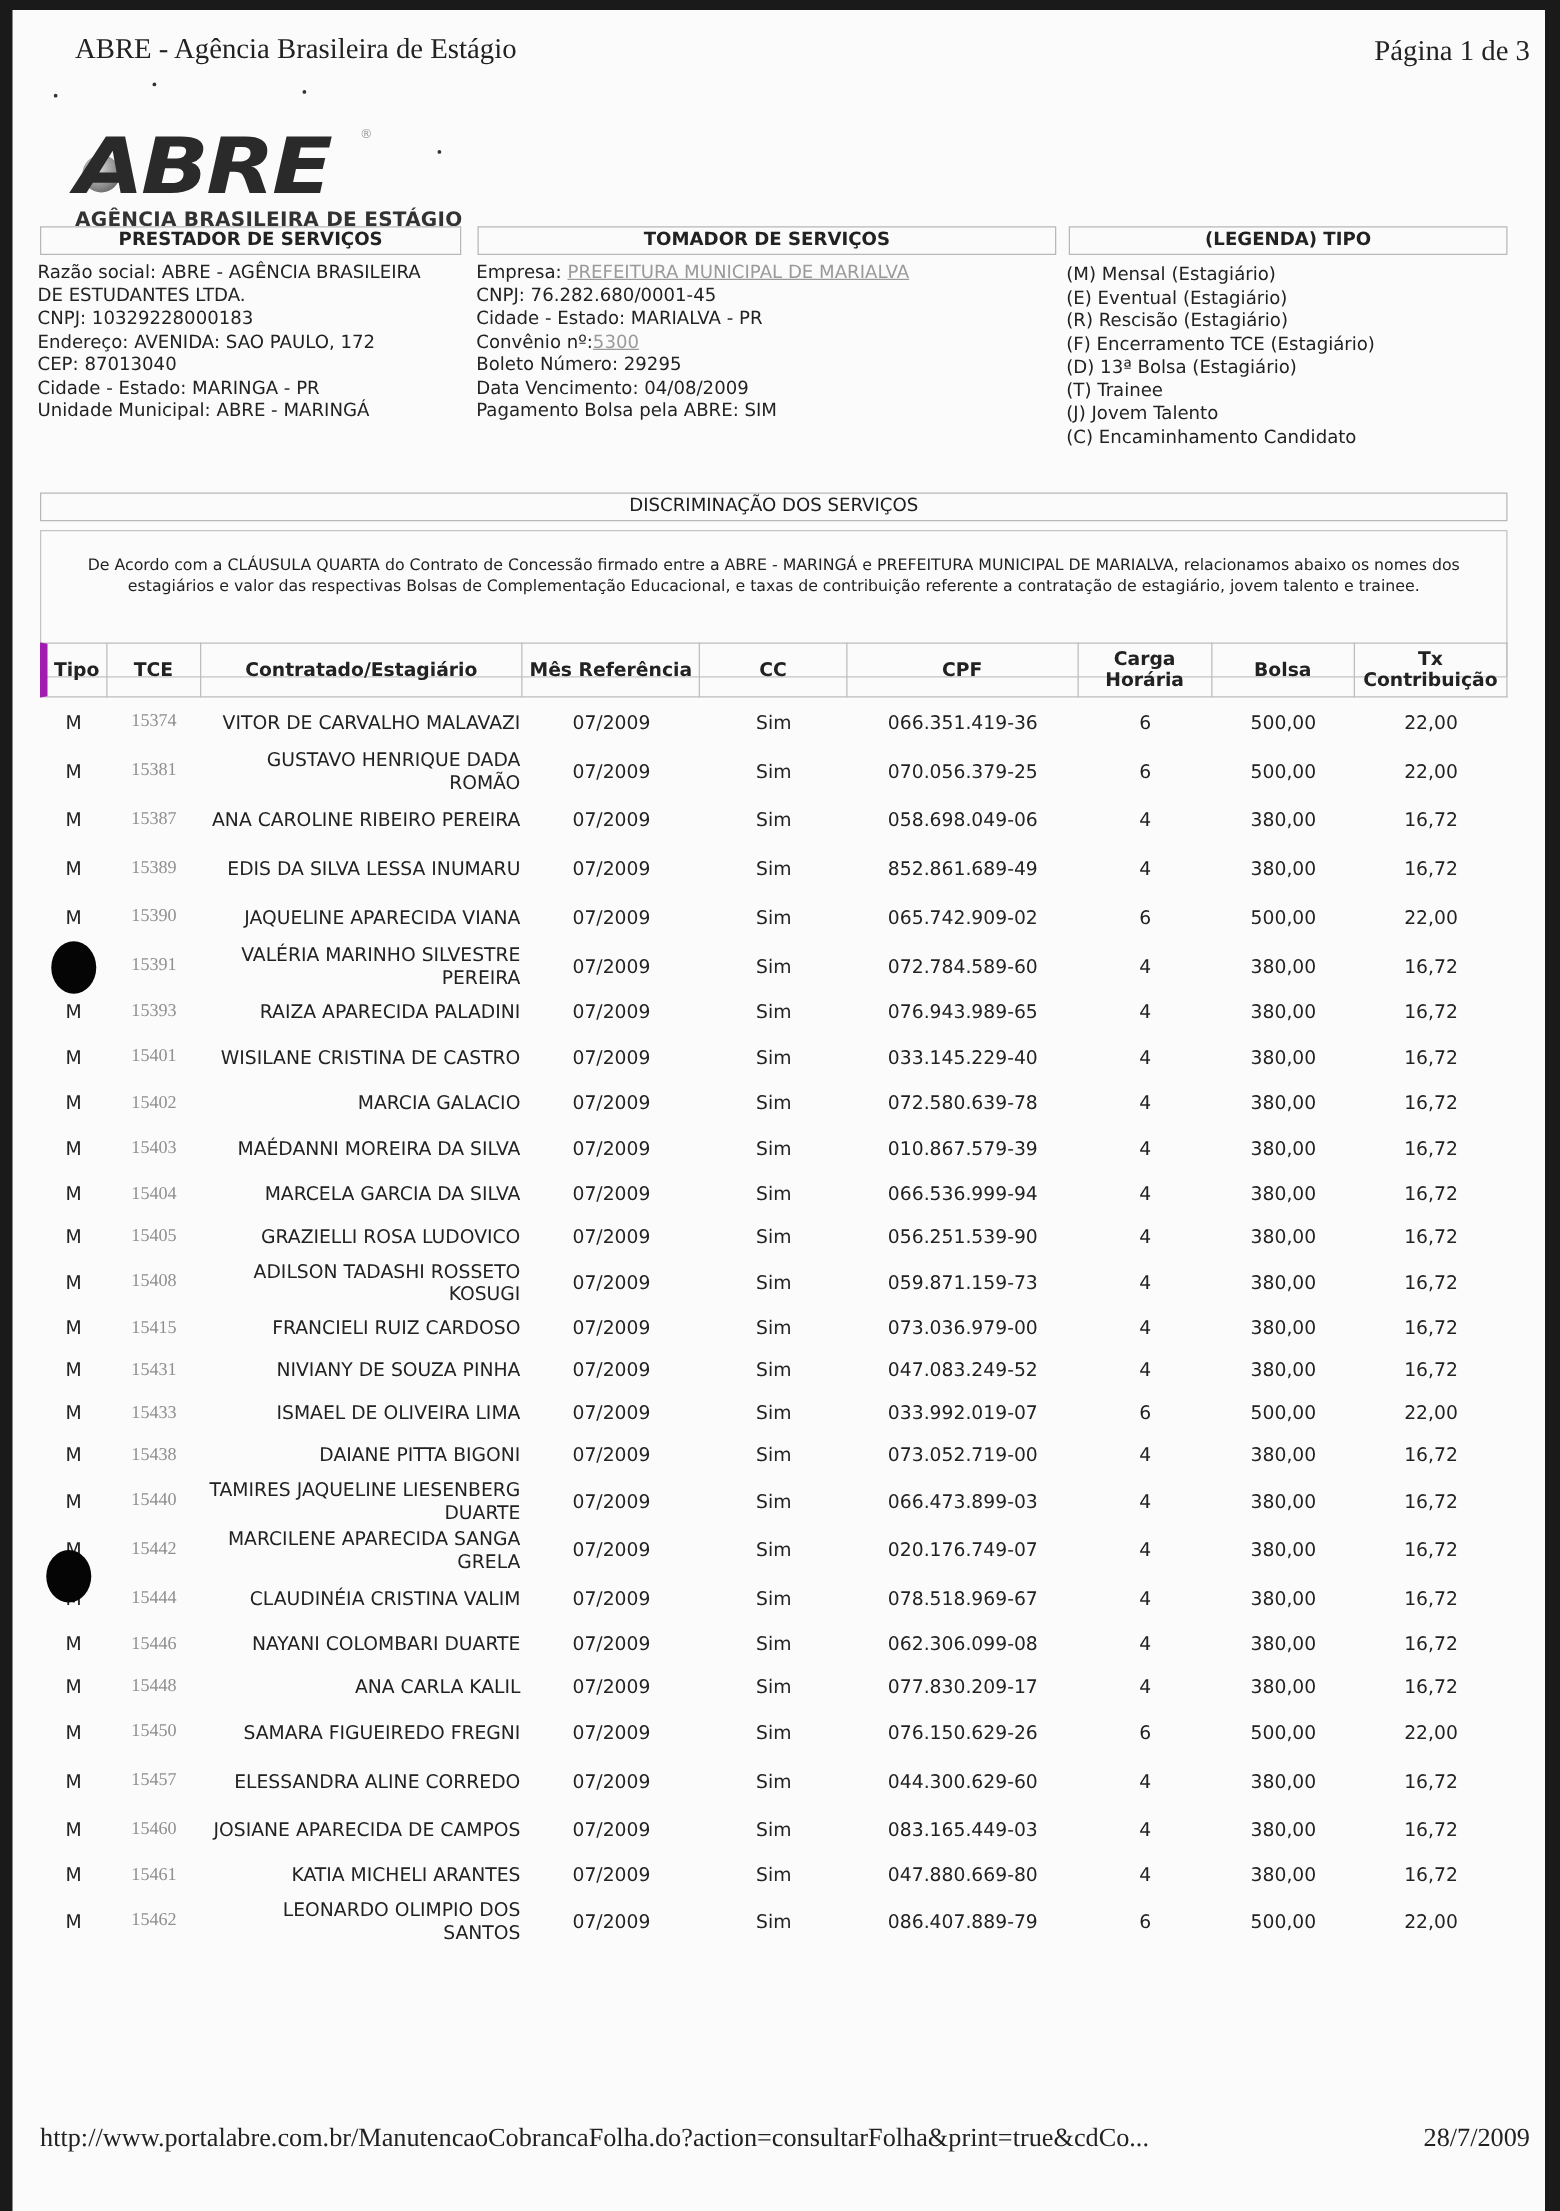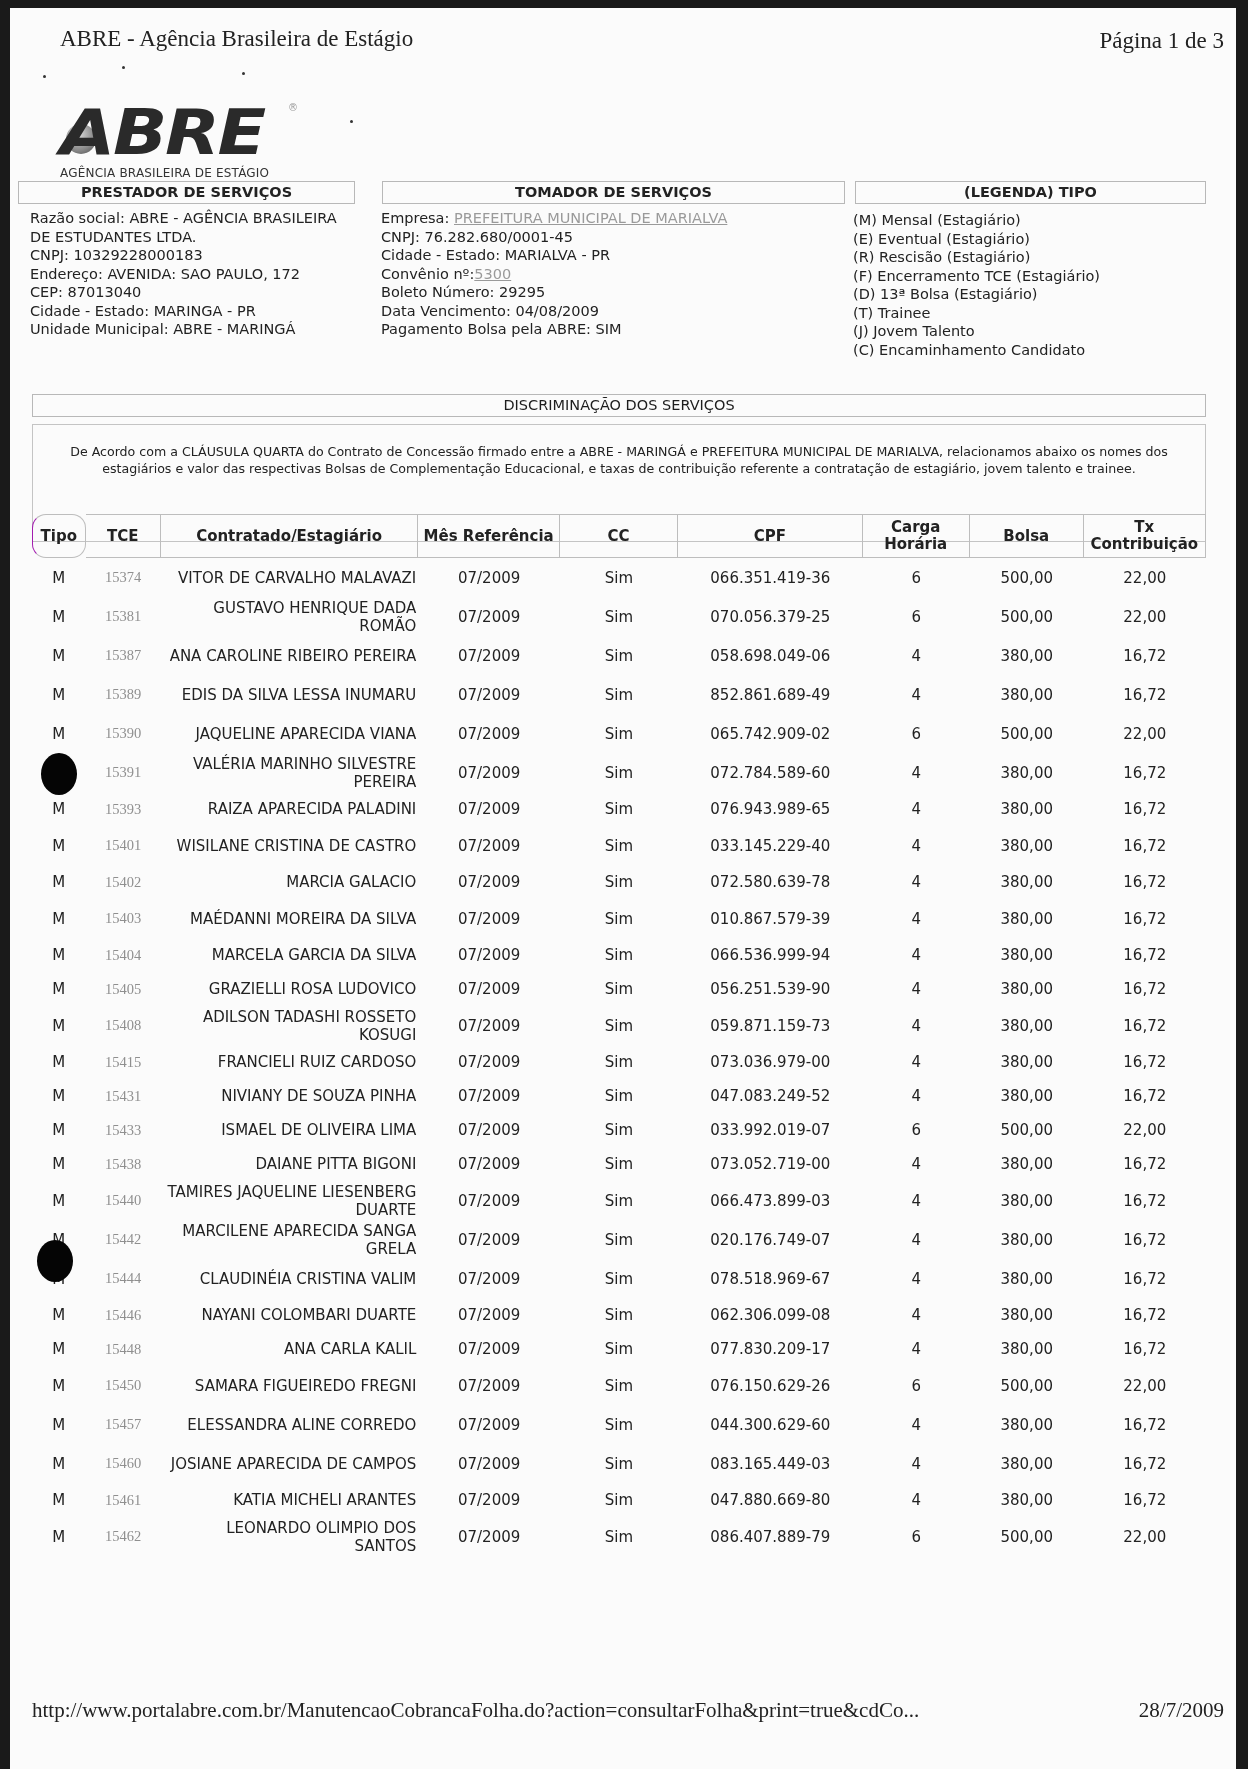--- a/index.html
+++ b/index.html
@@ -23,21 +23,21 @@
     font-family:"DejaVu Sans", sans-serif; font-weight:bold; font-style:italic;
     font-size:62px; line-height:62px; color:#2a2a2a; letter-spacing:-2px;
     transform:scaleX(1.15); transform-origin:left;
   }
   .logo .reg { position:absolute; left:228px; top:0; font-size:10px; color:#999; }
   .logo .globe {
     position:absolute; left:6px; top:22px; width:30px; height:30px; border-radius:50%;
     background:radial-gradient(circle at 40% 35%, #ddd, #888 60%, #444);
   }
   .logo .sub {
-    position:absolute; left:0; top:64px; font-size:12px; font-weight:normal;
+    position:absolute; left:0; top:64px; font-size:16px; font-weight:bold;
     color:#333; letter-spacing:0.2px; white-space:nowrap;
   }
   .box-title {
     position:absolute; height:21px; border:1px solid #b8b8b8;
     text-align:center; font-weight:bold; font-size:14.5px; line-height:21px; color:#222;
     background:#fbfbfb;
   }
   .info {
     position:absolute; font-size:14.5px; line-height:18.5px; color:#222; white-space:nowrap;
   }
@@ -53,21 +53,21 @@
     font-size:12.6px; line-height:17px; color:#222;
   }
   table.grid {
     position:absolute; left:22px; top:506px; width:1174px;
     border-collapse:separate; border-spacing:0; font-size:15px; color:#222;
   }
   table.grid th {
     border:1px solid #bdbdbd; border-left:none; font-weight:bold; height:42px;
     font-size:15px; line-height:17px; padding:0 2px; text-align:center;
   }
-  table.grid th:first-child { border-left:1px solid #a21caf;border-radius:14px; }
+  table.grid th:first-child { border-left:6px solid #a21caf; }
   table.grid td { text-align:center; padding:0 2px; vertical-align:middle; }
   table.grid td.tce { color:#8f8f8f; font-family:Liberation Serif, serif; font-size:14.5px; }
   table.grid td.name { text-align:right; padding-left:6px; line-height:18px; }
   table.grid tr.two td { height:39px; }
   table.grid tr.one td { height:34px; }
   .blot {
     position:absolute; width:36px; height:42px; border-radius:50%; background:#050505;
   }
   .footer {
     position:absolute; left:22px; right:12px; top:1690px;
@@ -92,21 +92,21 @@
   <span class="speck" style="left:232px;top:64px"></span>
   <span class="speck" style="left:340px;top:112px"></span>
 
   <div class="logo">
     <span class="globe"></span>
     <div class="mark">ABRE</div>
     <span class="reg">®</span>
     <div class="sub">AGÊNCIA BRASILEIRA DE ESTÁGIO</div>
   </div>
 
-  <div class="box-title" style="left:8px;top:173px;width:335px">PRESTADOR DE SERVIÇOS</div>
+  <div class="box-title" style="left:22px;top:173px;width:335px">PRESTADOR DE SERVIÇOS</div>
   <div class="info" style="left:20px;top:201px">
     <div>Razão social: ABRE - AGÊNCIA BRASILEIRA</div>
     <div>DE ESTUDANTES LTDA.</div>
     <div>CNPJ: 10329228000183</div>
     <div>Endereço: AVENIDA: SAO PAULO, 172</div>
     <div>CEP: 87013040</div>
     <div>Cidade - Estado: MARINGA - PR</div>
     <div>Unidade Municipal: ABRE - MARINGÁ</div>
   </div>
 

